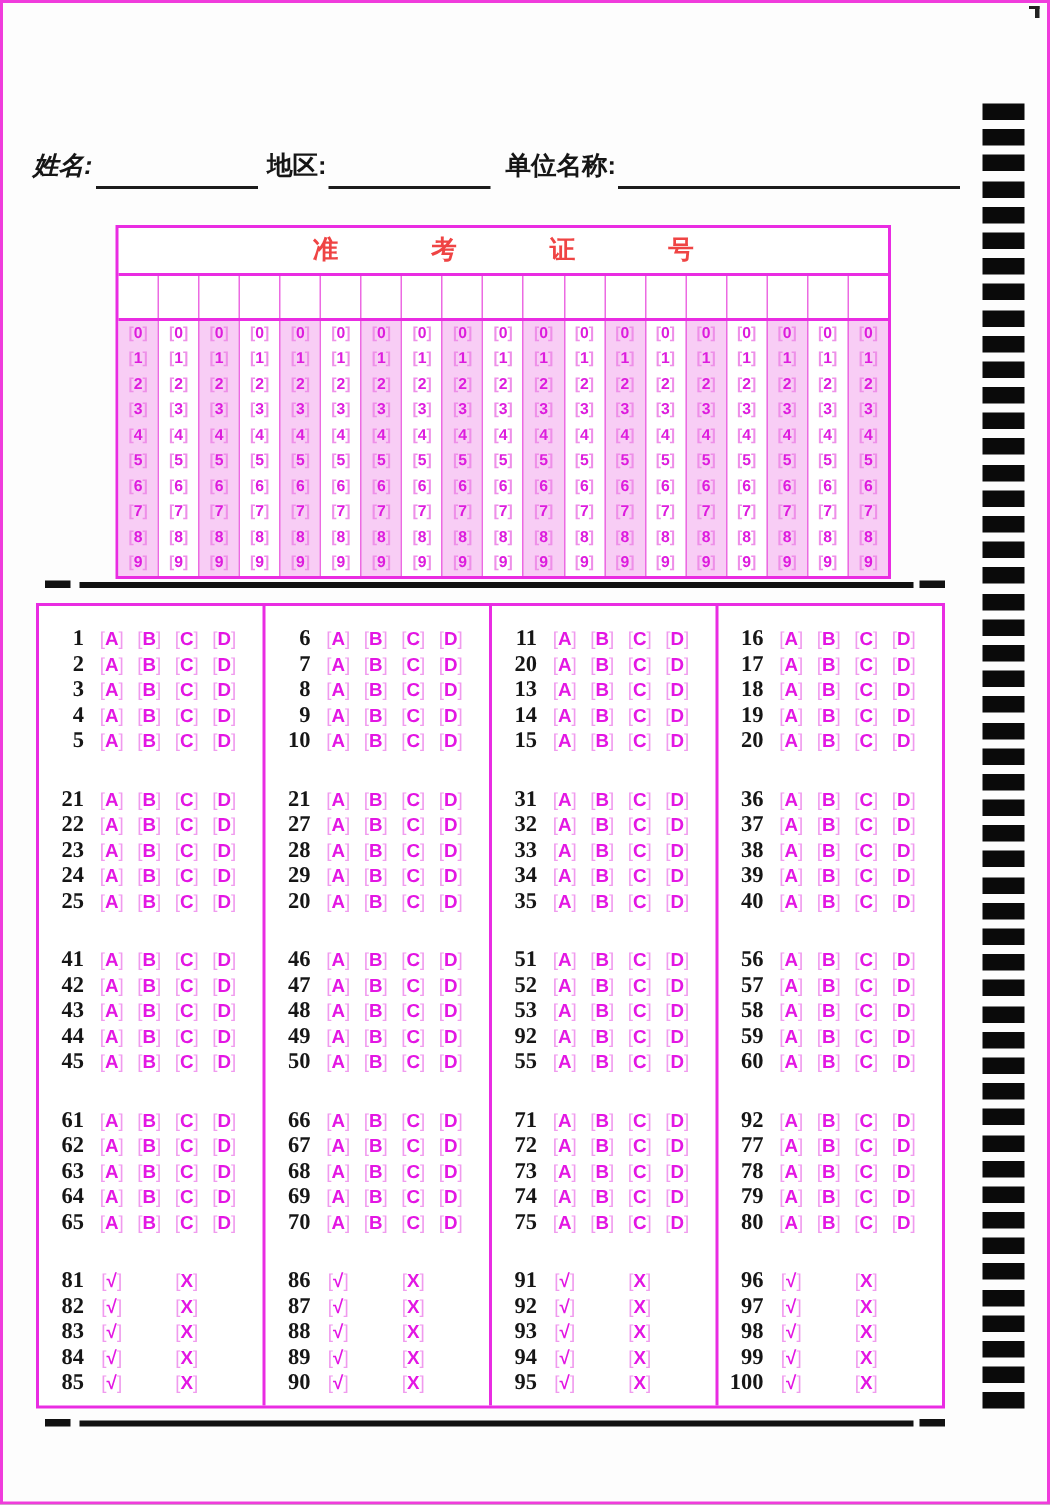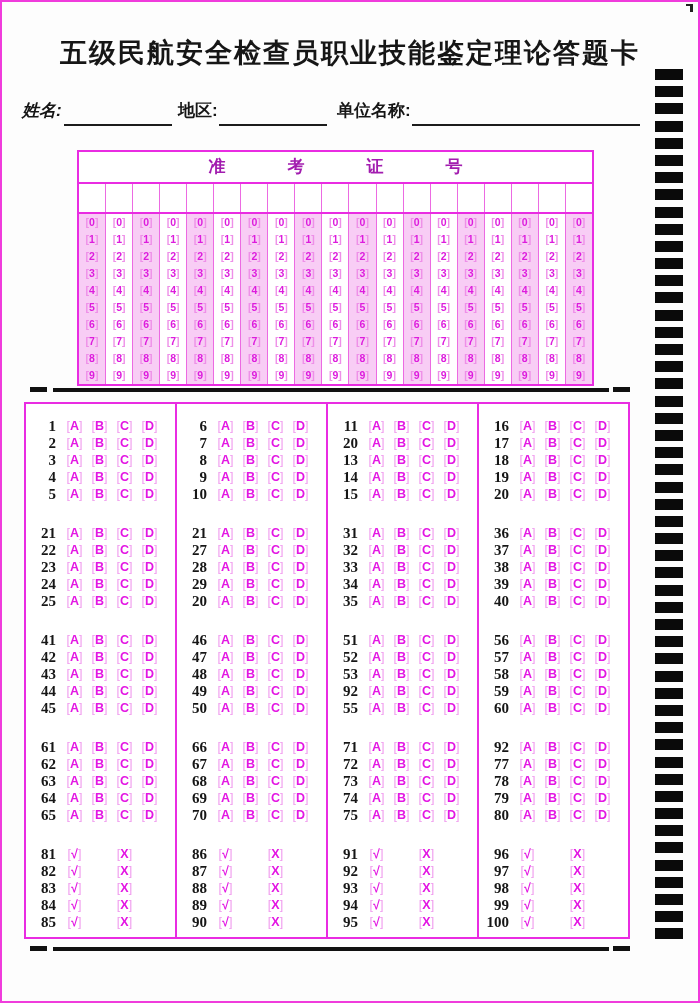--- a/index.html
+++ b/index.html
@@ -24,21 +24,21 @@
   #fl-region{ left:176px;text-align:center; } #ln-region{ left:217px; width:108px; }
   #fl-unit  { left:335px; } #ln-unit  { left:410px; width:228px; }
 
   
   .tgrid {
     position:absolute; left:75px; top:148px; width:517px;
     border:2px solid #e92ce2; box-sizing:border-box; background:#fff;
   }
   .tg-header {
     height:30px; line-height:30px; text-align:center;
-    font-size:17px; font-weight:bold; color:#a21caf;
+    font-size:17px; font-weight:bold; color:#ef4444;
     letter-spacing:62px; text-indent:62px; white-space:nowrap;
     border-bottom:2px solid #e92ce2;
   }
   .tg-blank { display:flex; height:28px; border-bottom:2px solid #e92ce2; }
   .tg-blank .bcell { flex:1; border-left:1px solid #ec6ae2; box-sizing:border-box; }
   .tg-blank .bcell:first-child { border-left:none; }
   .tg-digits { display:flex; }
   .tg-col { flex:1; border-left:1px solid #ec6ae2; box-sizing:border-box; }
   .tg-col:first-child { border-left:none; }
   .tg-col.shade { background:#f8cdf5; }
@@ -85,21 +85,20 @@
   .footer {
     position:absolute; left:0; top:963px; width:100%;
     text-align:center; font-size:15px; font-weight:bold; color:#161616;
   }
 </style>
 </head>
 <body>
 
 <div class="page">
 
-  <div class="title">五级民航安全检查员职业技能鉴定理论答题卡</div>
 
   <div class="field-label" id="fl-name">姓名:</div>
   <div class="field-line" id="ln-name"></div>
   <div class="field-label" id="fl-region">地区:</div>
   <div class="field-line" id="ln-region"></div>
   <div class="field-label" id="fl-unit">单位名称:</div>
   <div class="field-line" id="ln-unit"></div>
 
   <div class="tgrid">
     <div class="tg-header">准考证号</div>

